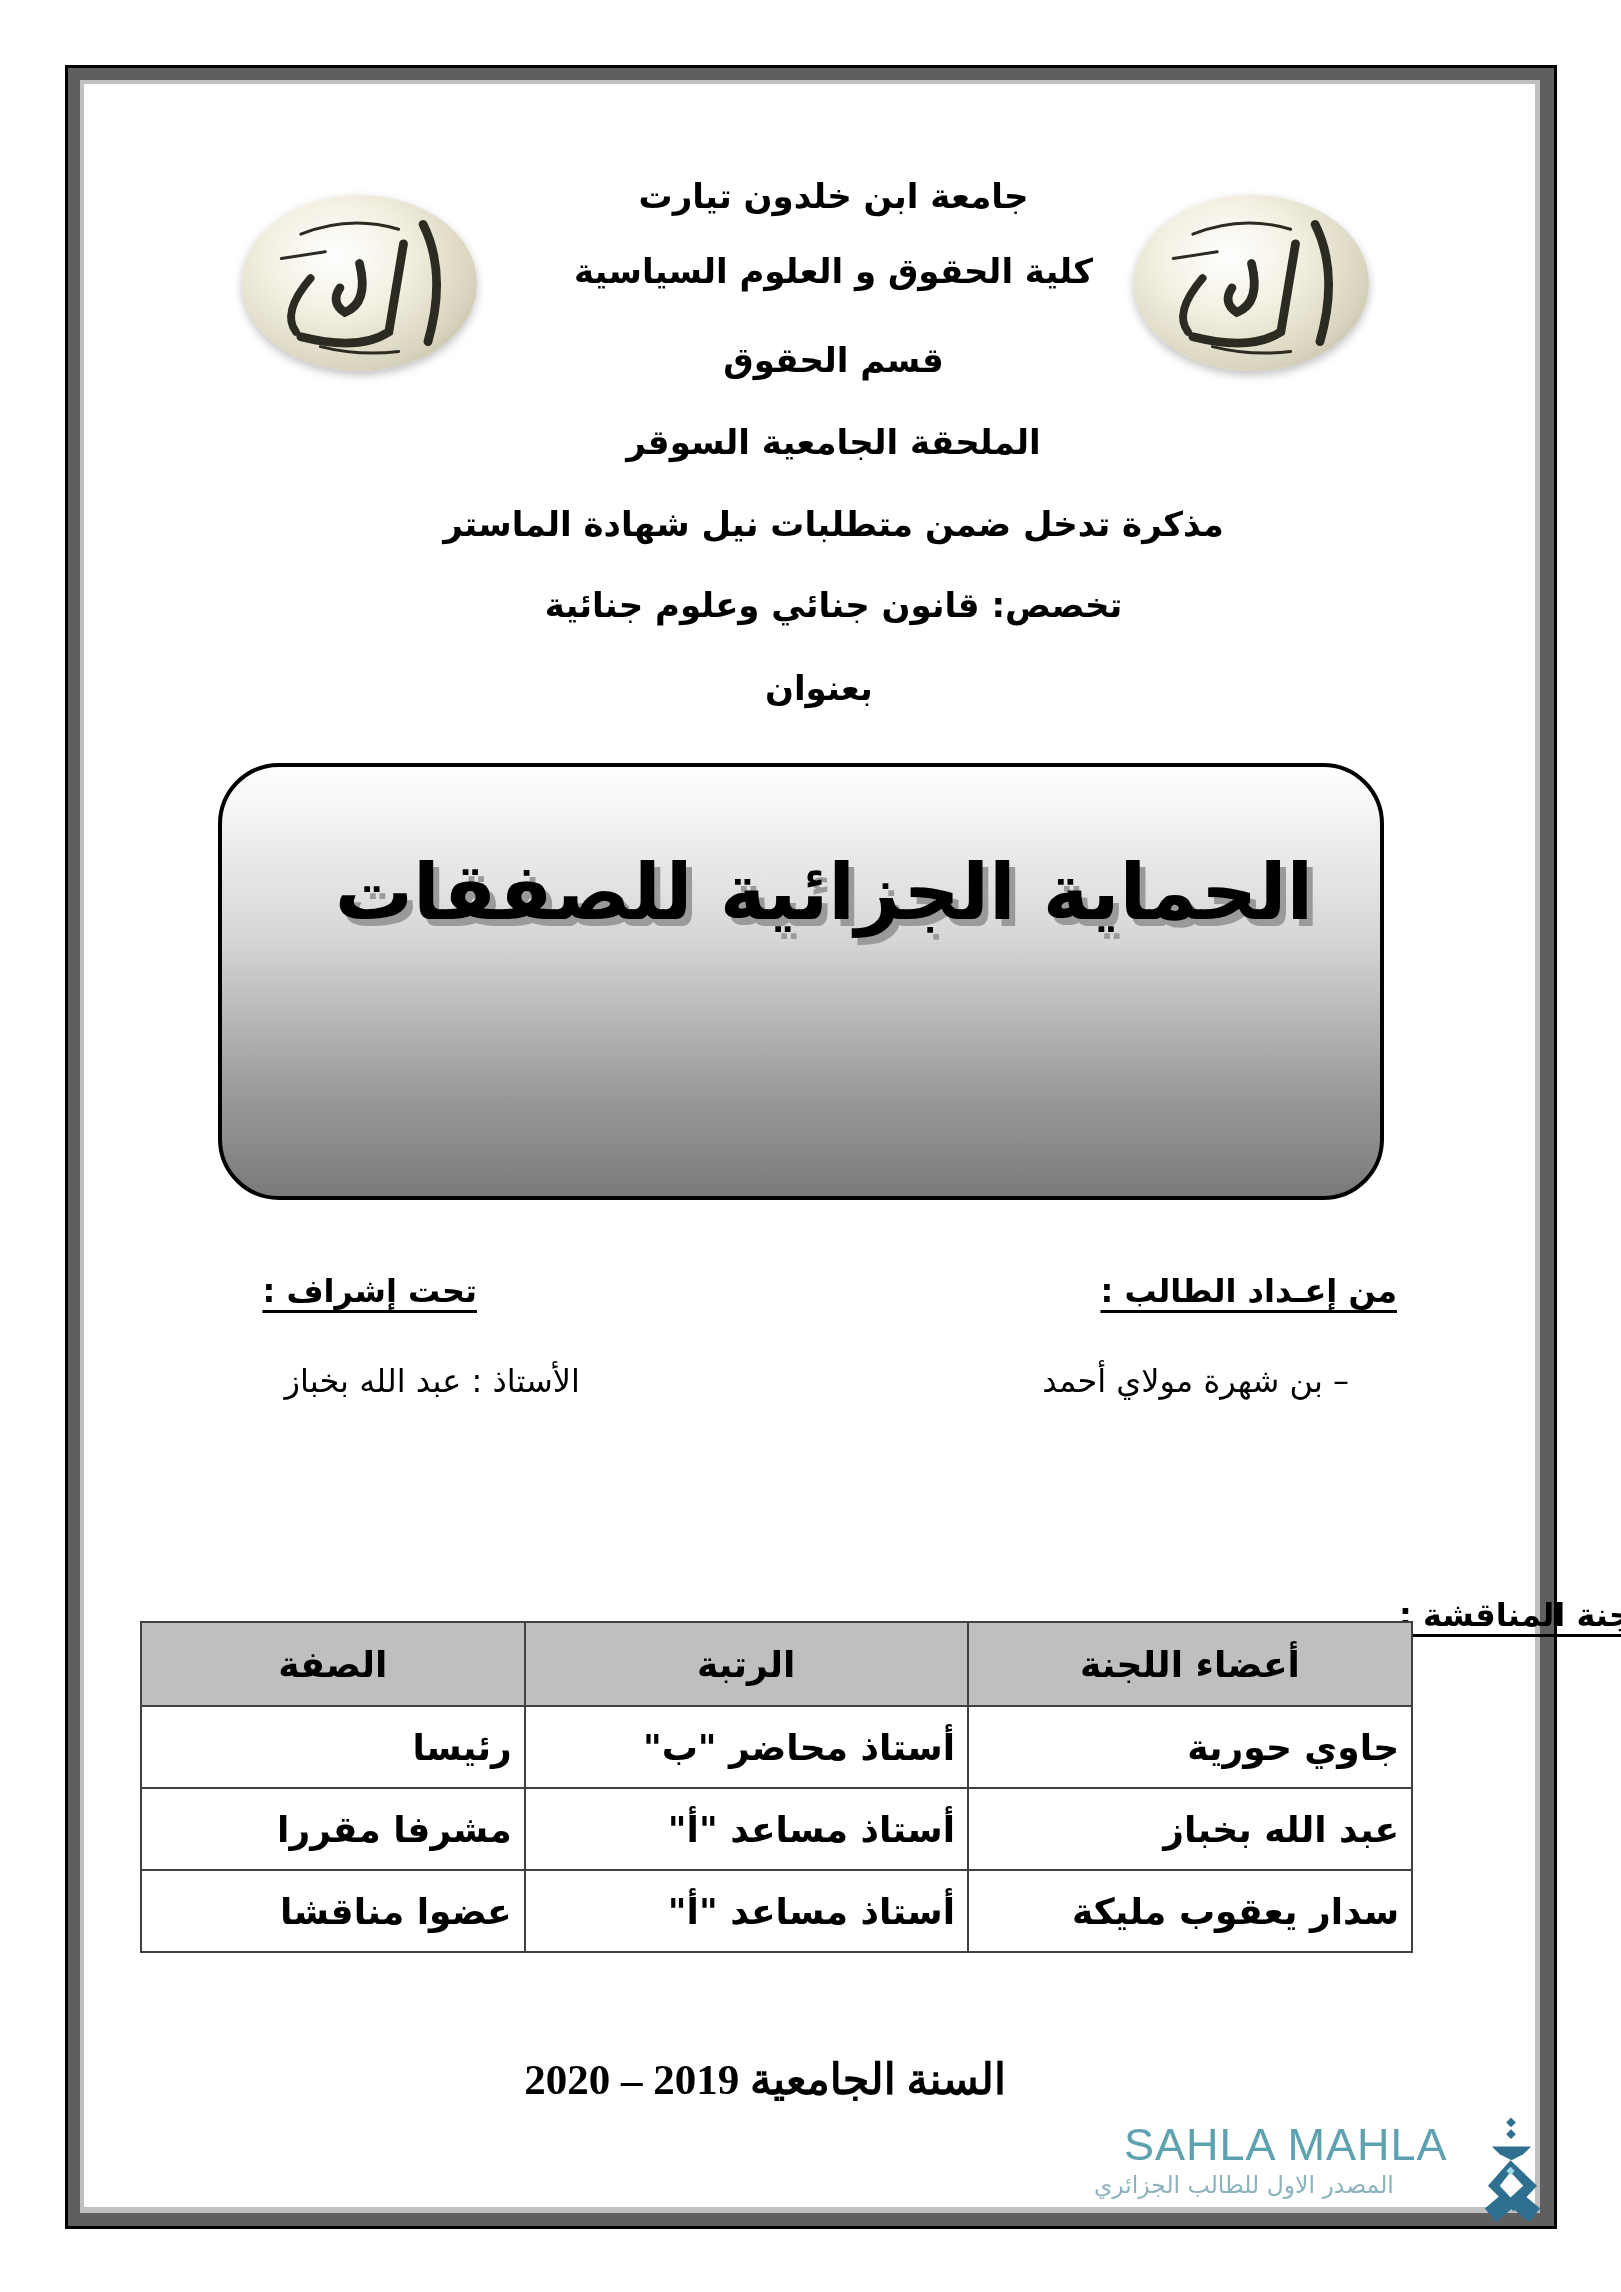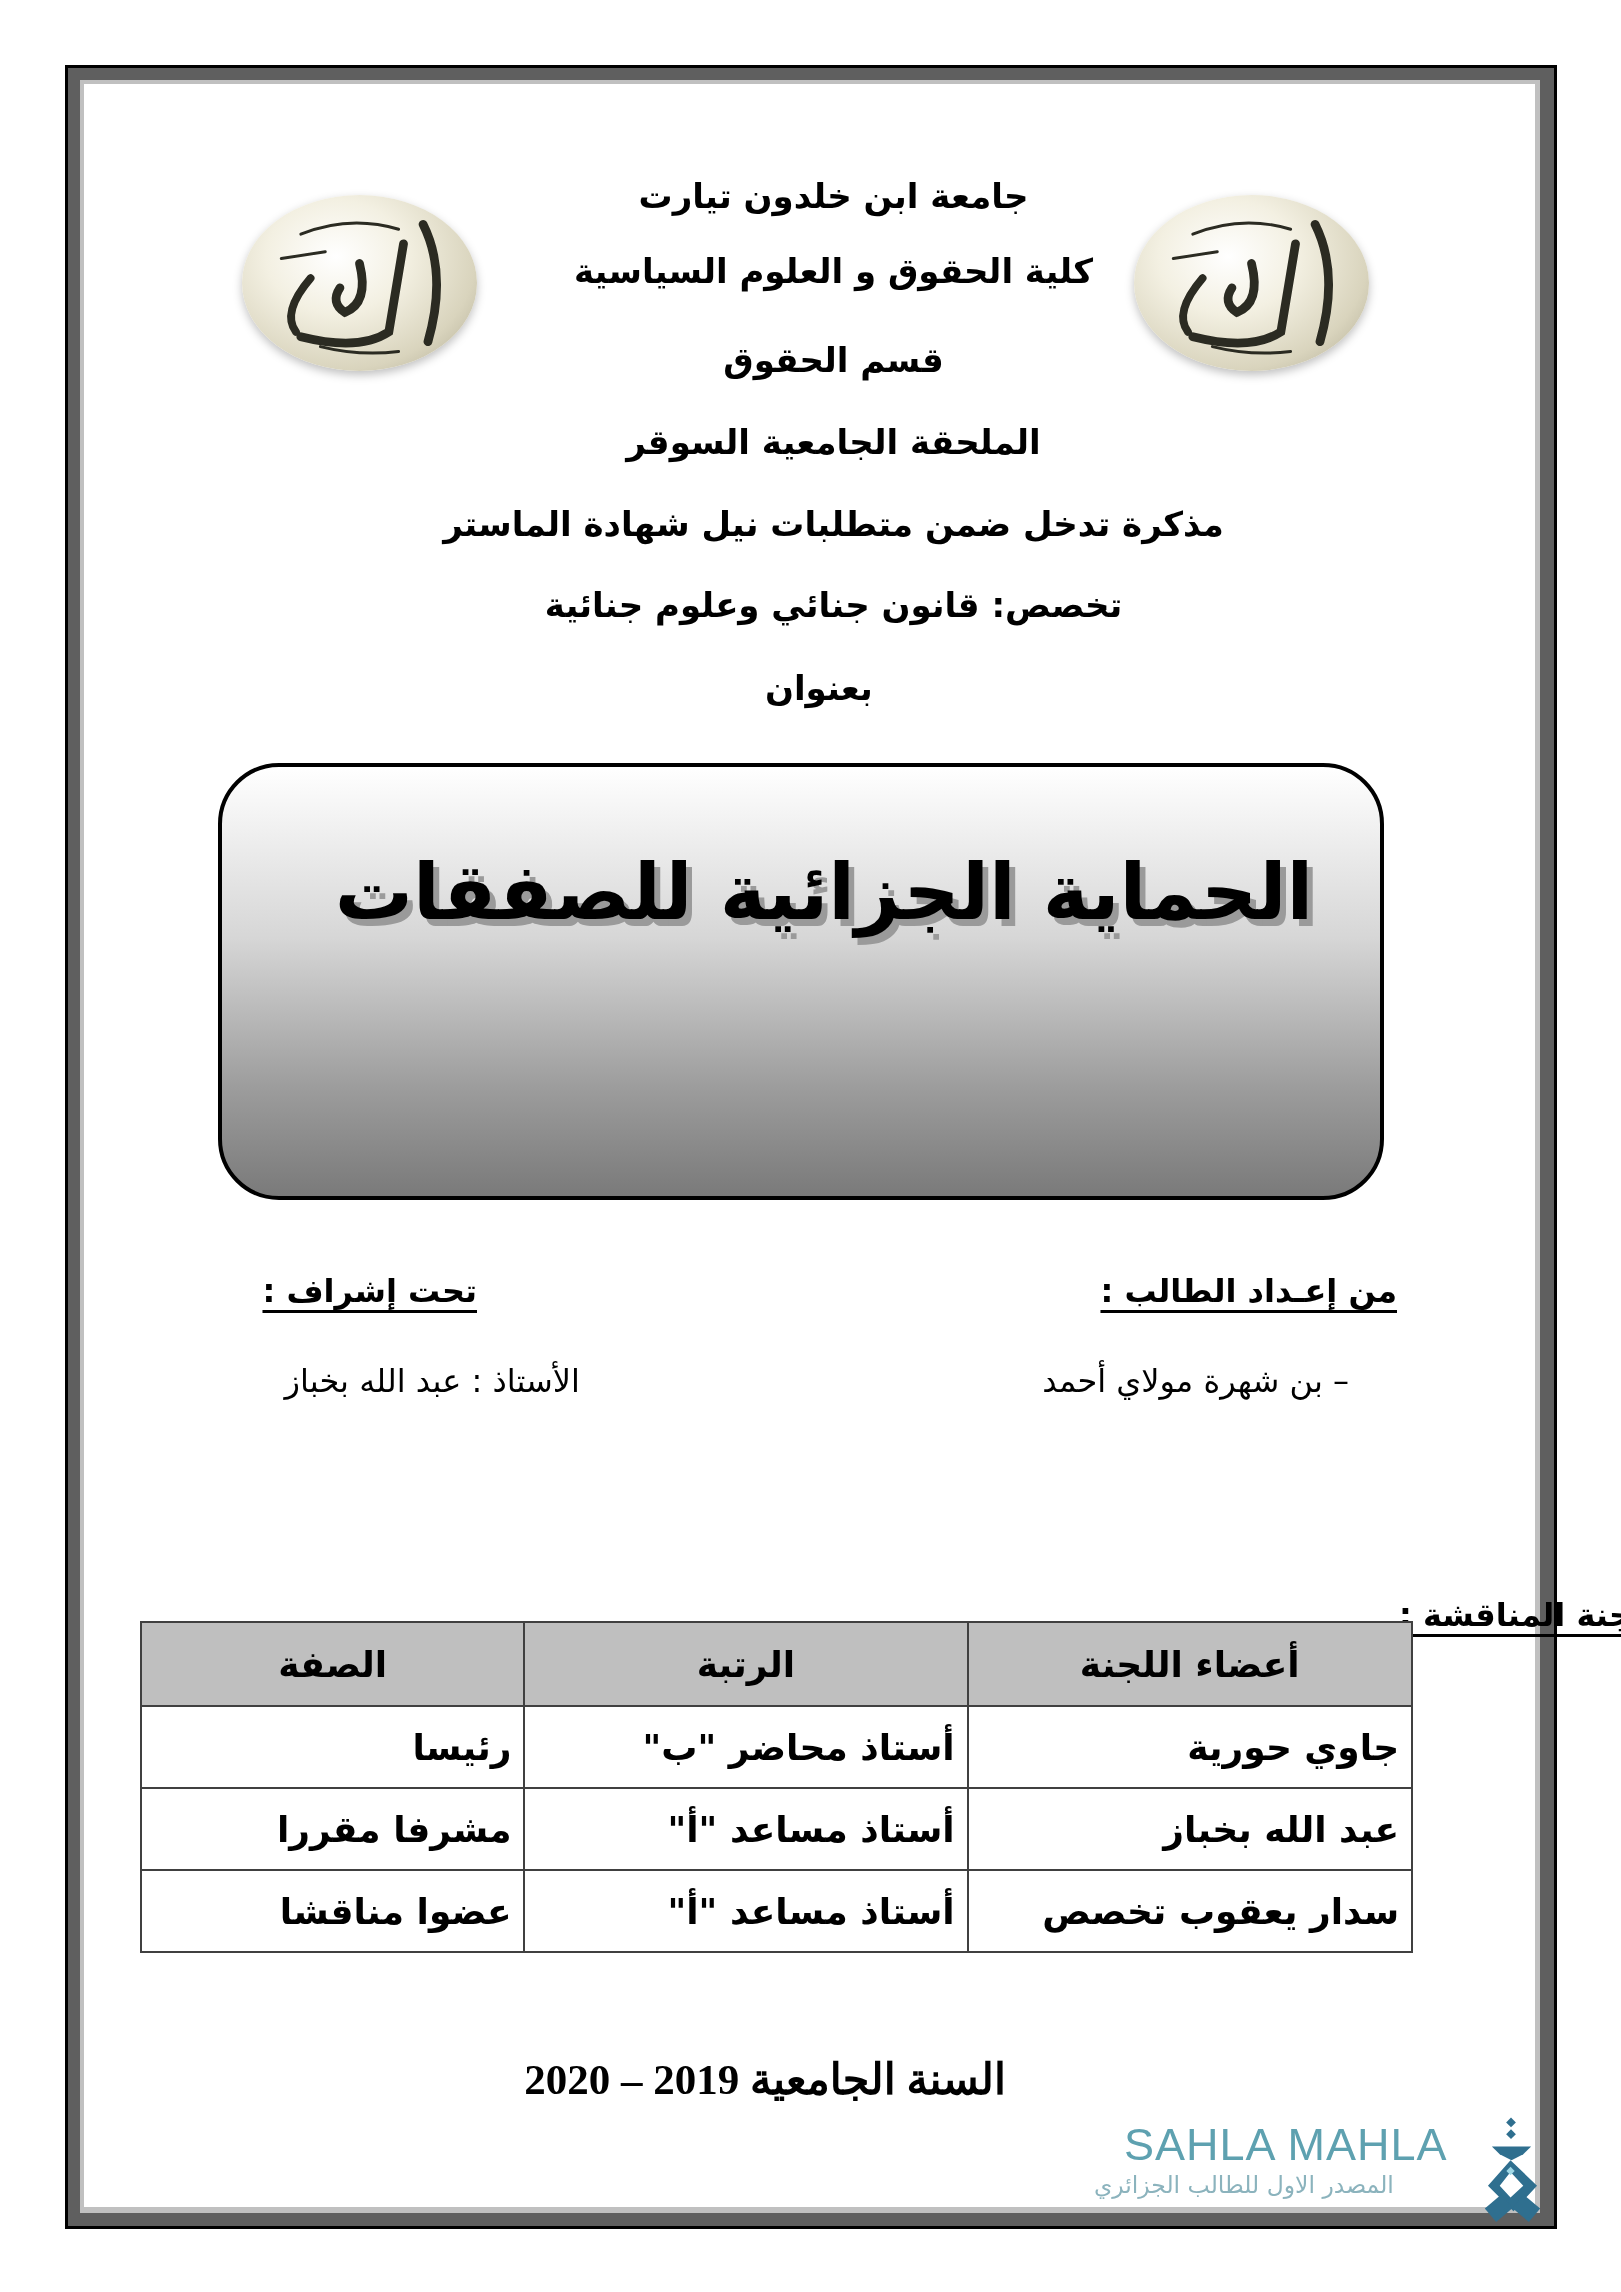--- a/index.html
+++ b/index.html
@@ -110,21 +110,21 @@
       <td class="name">جاوي حورية</td>
       <td class="rank">أستاذ محاضر "ب"</td>
       <td class="role">رئيسا</td>
     </tr>
     <tr>
       <td class="name">عبد الله بخباز</td>
       <td class="rank">أستاذ مساعد "أ"</td>
       <td class="role">مشرفا مقررا</td>
     </tr>
     <tr>
-      <td class="name">سدار يعقوب تخصص</td>
+      <td class="name">سدار يعقوب مليكة</td>
       <td class="rank">أستاذ مساعد "أ"</td>
       <td class="role">عضوا مناقشا</td>
     </tr>
   </tbody>
 </table>
 
 <div class="year rtl">السنة الجامعية 2019 – 2020</div>
 
 <div class="wm">
   <div class="wm-text">SAHLA MAHLA</div>

